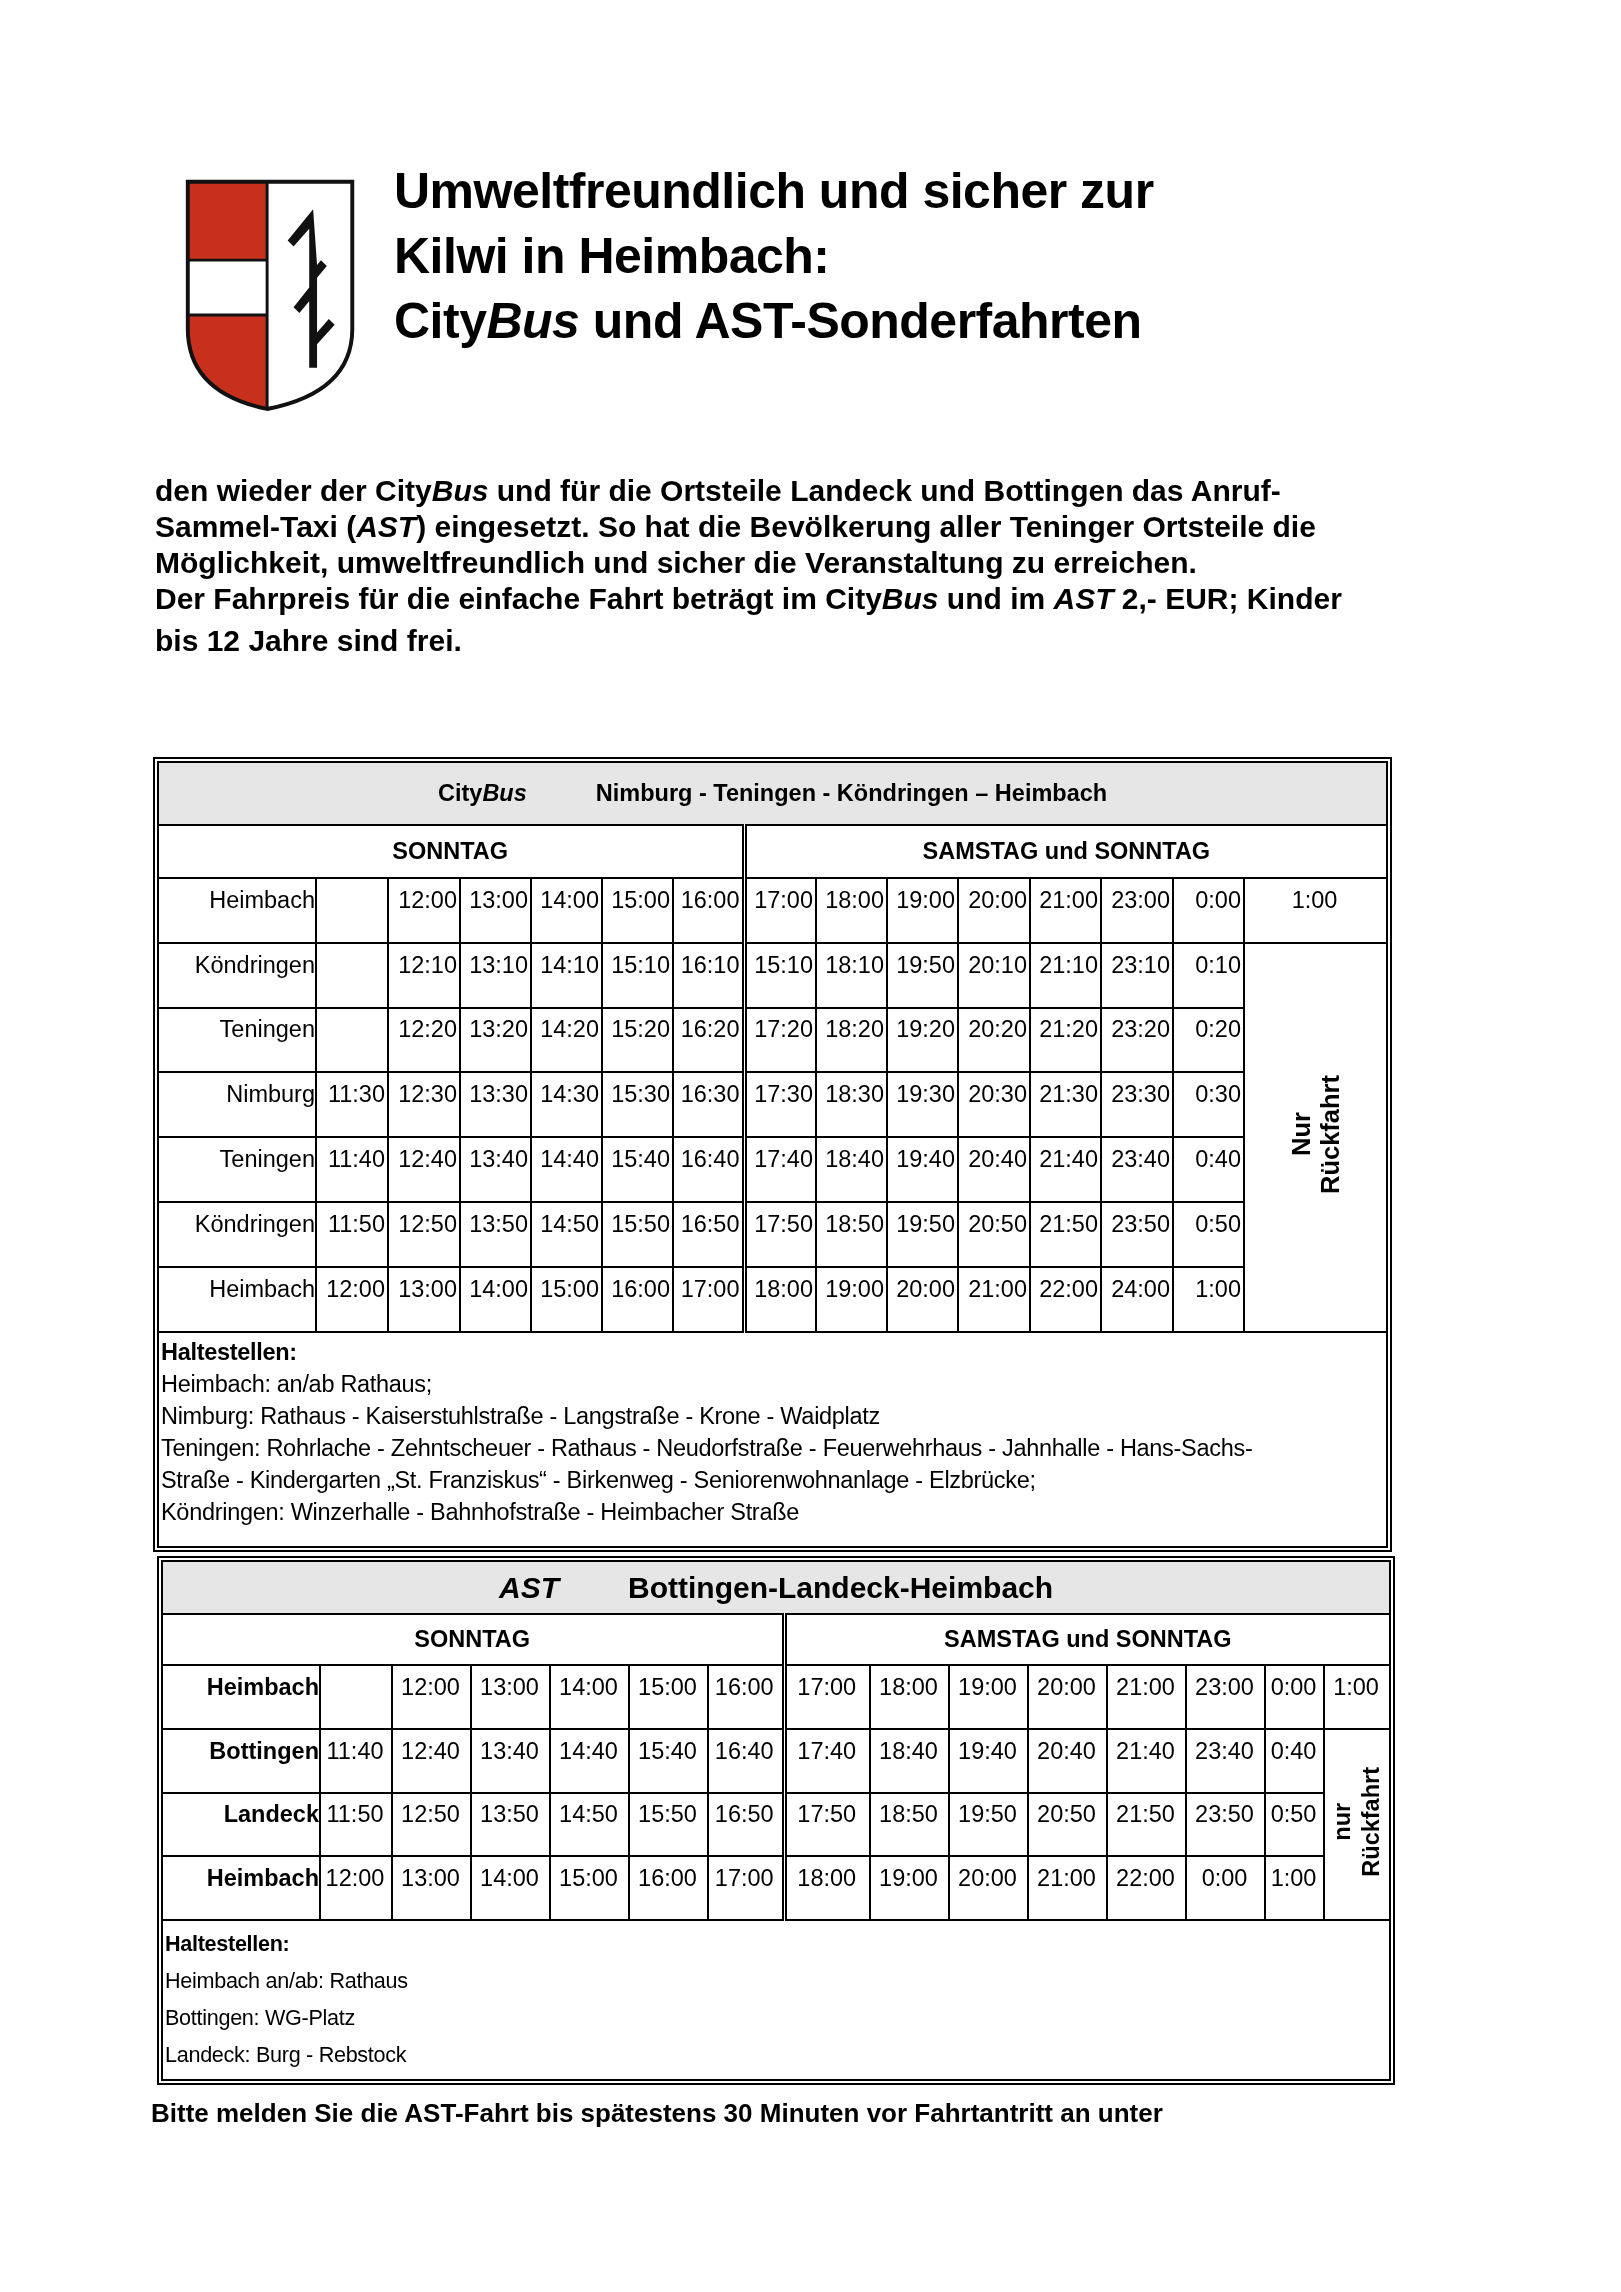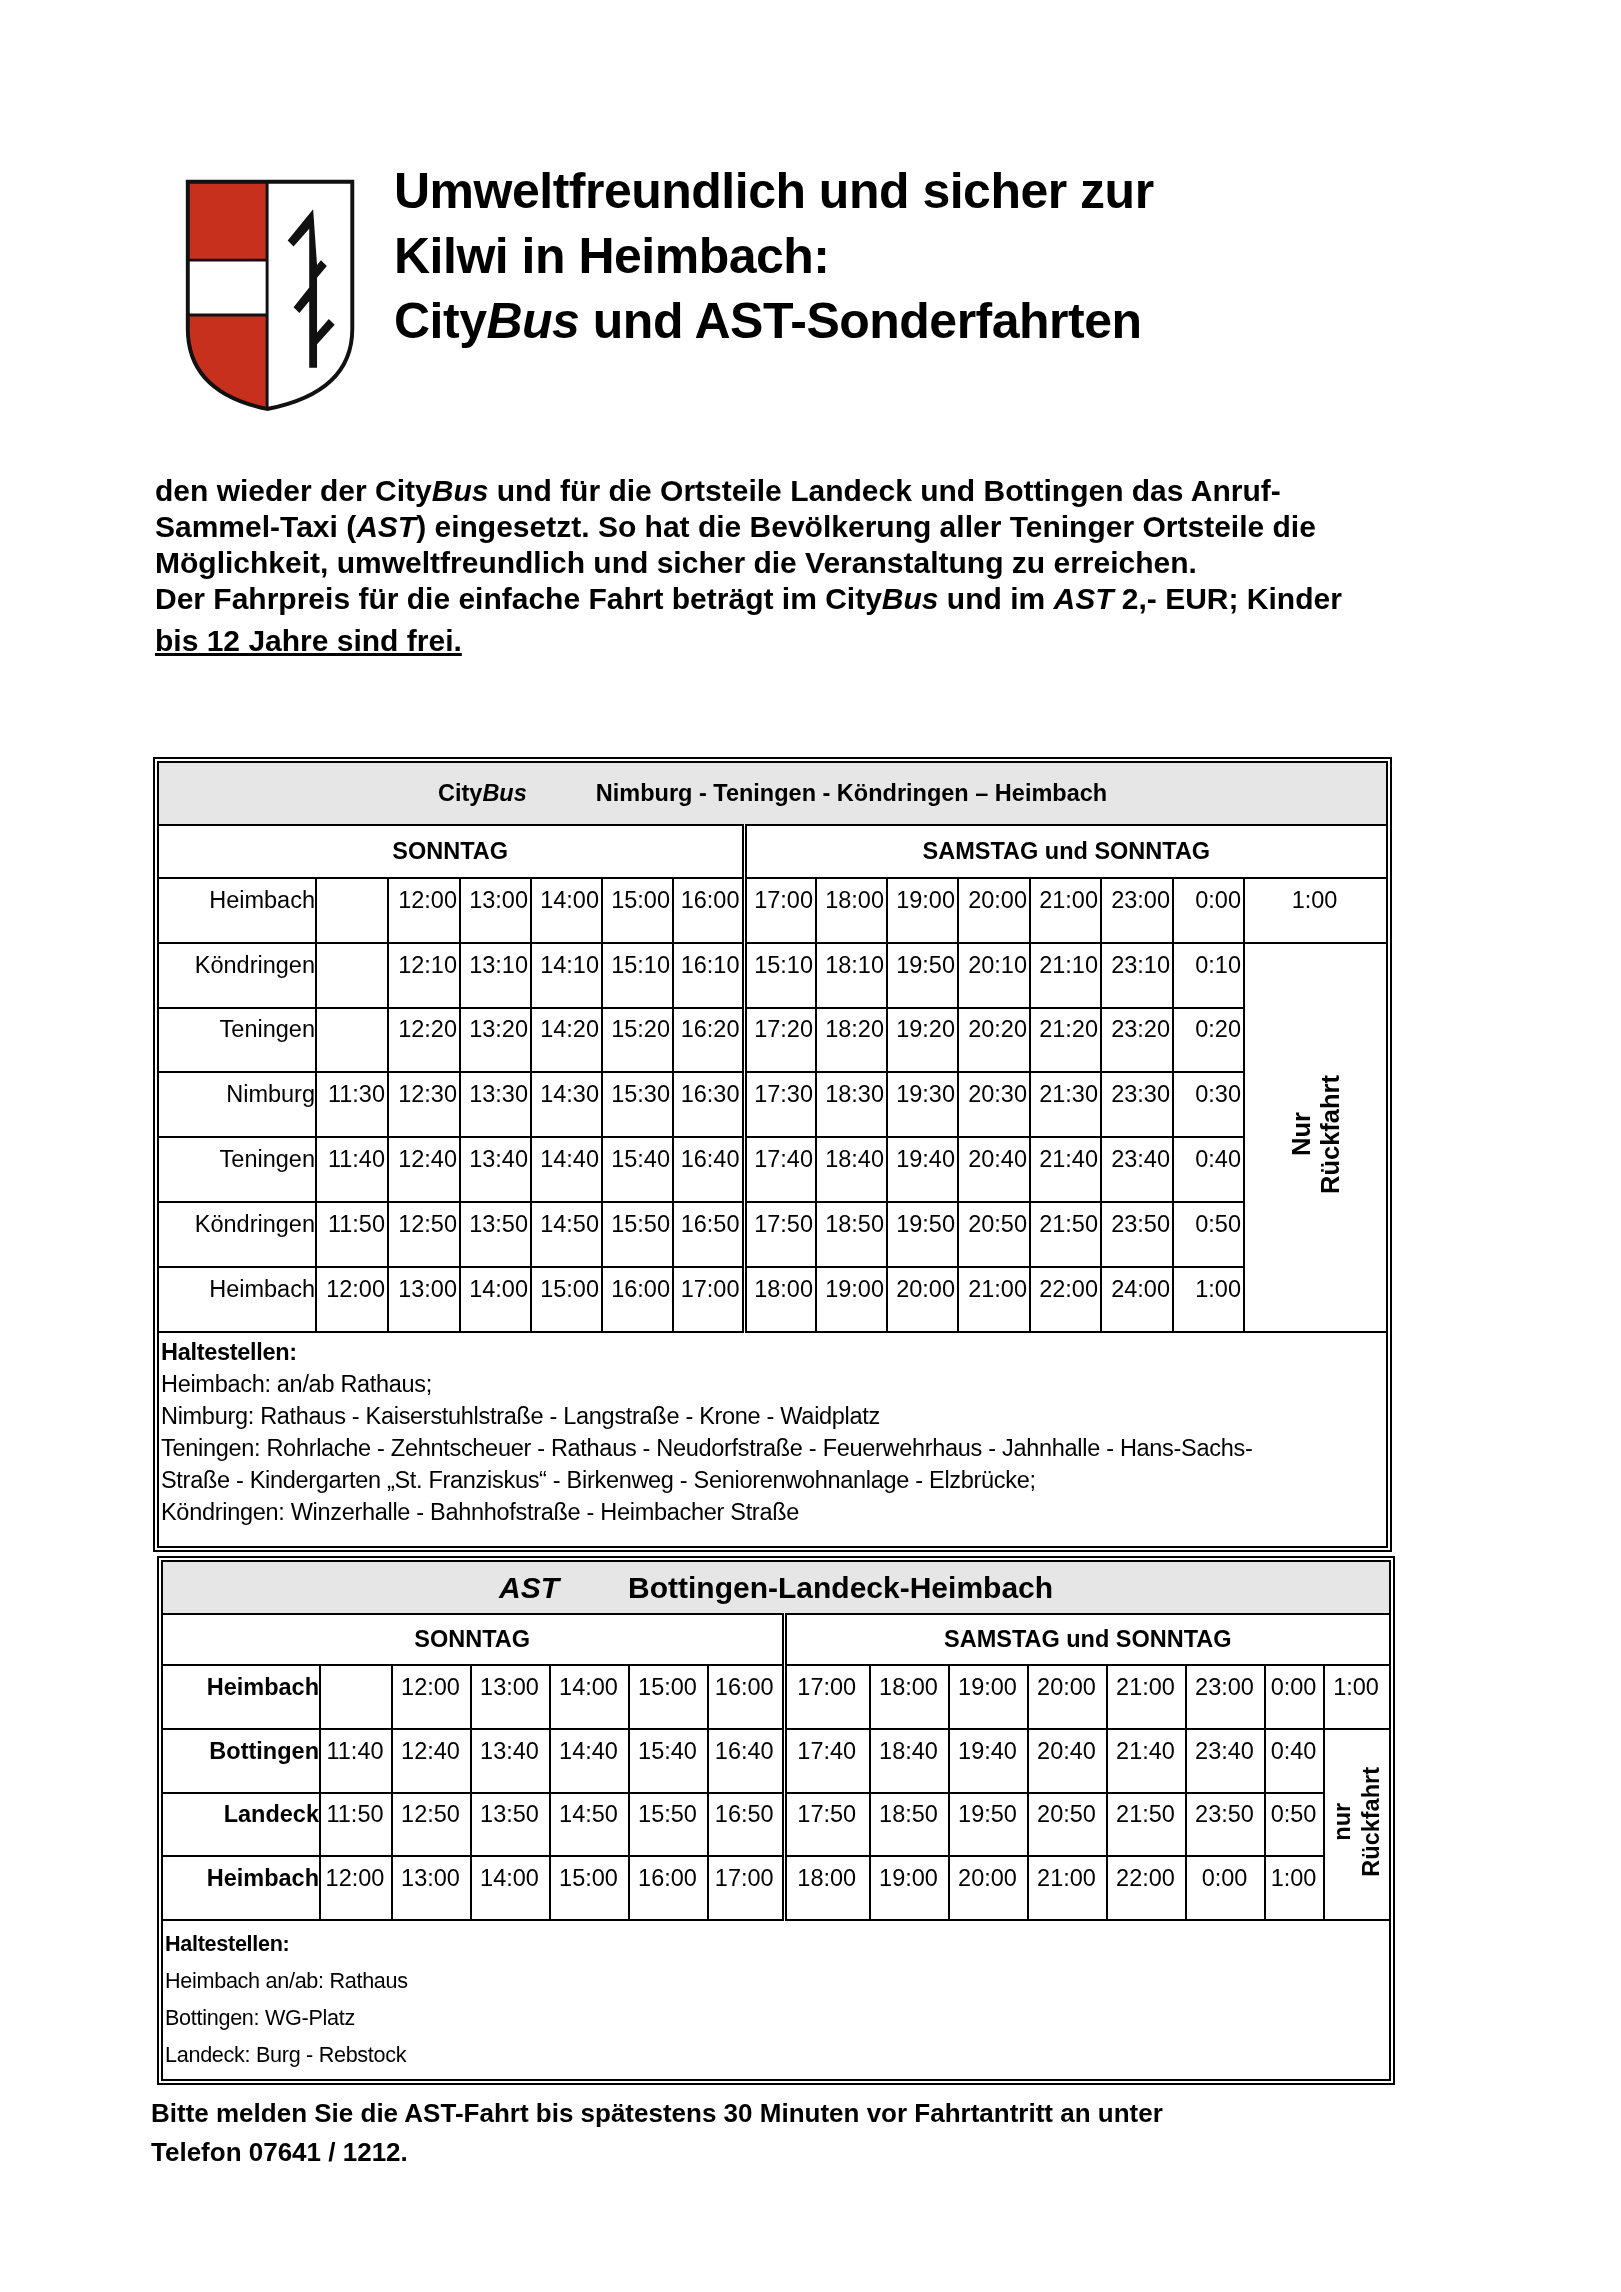--- a/index.html
+++ b/index.html
@@ -4,21 +4,21 @@
 <style>
   html, body { margin: 0; padding: 0; background: #ffffff; }
   body { width: 1621px; height: 2293px; position: relative; font-family: "Liberation Sans", sans-serif; color: #000; overflow: hidden; }
 
   .logo { position: absolute; left: 178px; top: 162px; width: 188px; height: 255px; }
   .title { position: absolute; left: 394px; top: 159px; font-family: "Liberation Sans", sans-serif; font-weight: bold; font-size: 50px; line-height: 65px; letter-spacing: -0.5px; }
   .title .line { display: block; white-space: nowrap; }
 
   .intro { position: absolute; left: 155px; top: 473px; width: 1313px; font-weight: bold; font-size: 30px; line-height: 36px; }
   .intro .line { display: block; white-space: nowrap; }
-  .intro .last { margin-top: 5.9px; text-decoration: underline; }
+  .intro .last { margin-top: 5.9px; }
 
   table.tt { position: absolute; border-collapse: collapse; table-layout: fixed; font-family: "Liberation Sans", sans-serif; }
   table.tt td { border: 2.9px solid #000; padding: 0; vertical-align: top; font-size: 23.5px; white-space: nowrap; overflow: hidden; }
   .t1 { left: 157px; top: 761px; width: 1213px; outline: 2.9px double #000; outline-offset: 2px; }
   .t2 { left: 161px; top: 1560px; width: 1139px; outline: 2px solid #000; outline-offset: 2px; }
 
   .hdr-row td { background: #e6e6e6; text-align: center; font-weight: bold; font-size: 31px; height: 61px; vertical-align: middle !important; }
   .hdr-row .gap { display: inline-block; width: 69px; }
   .day-row td { text-align: center; font-weight: bold; font-size: 30px; height: 51px; vertical-align: middle !important; }
   .t1 .time-row td { height: 55px; }
@@ -322,15 +322,14 @@
       <span class="line">Heimbach an/ab: Rathaus</span>
       <span class="line">Bottingen: WG-Platz</span>
       <span class="line">Landeck: Burg - Rebstock</span>
     </td>
   </tr>
 </tbody>
   </table>
 
 <div class="footer">
   <span class="line">Bitte melden Sie die AST-Fahrt bis spätestens 30 Minuten vor Fahrtantritt an unter</span>
-  <span class="line">Telefon 07641 / 1212.</span>
 </div>
 
 
 </body></html>

